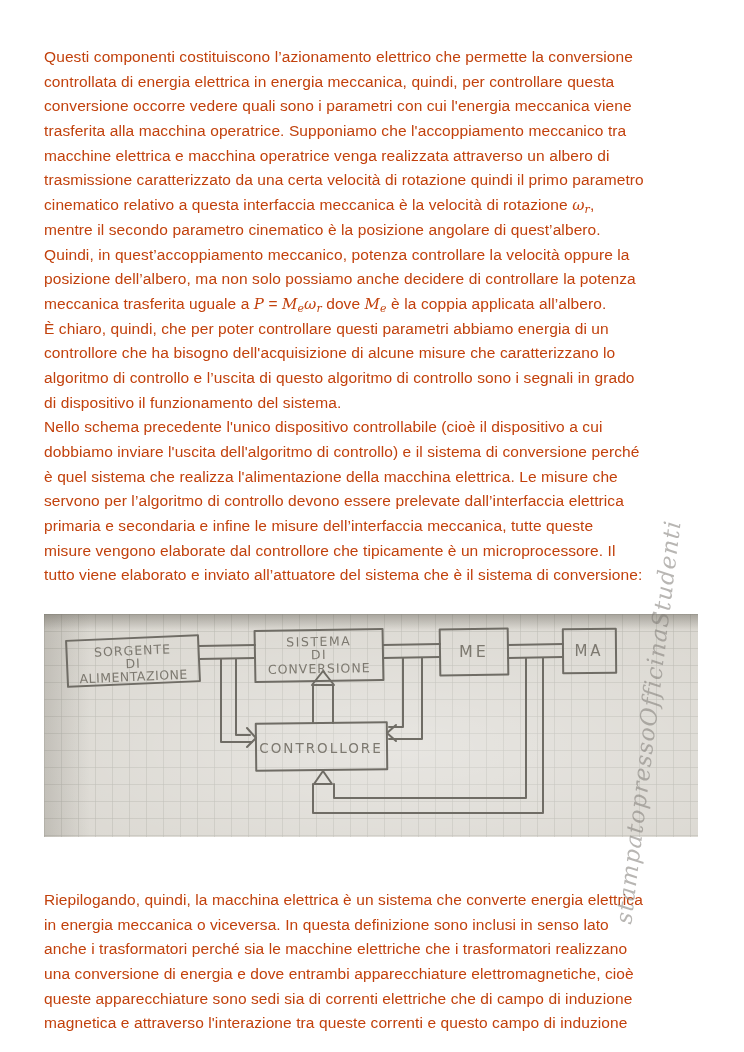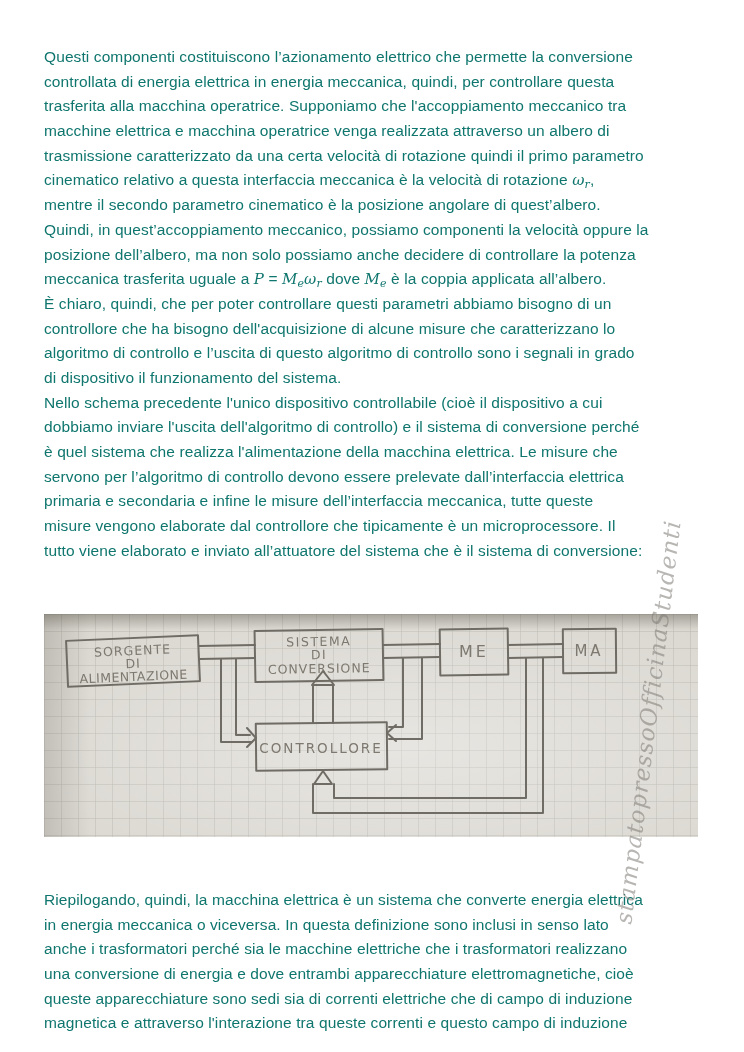--- a/index.html
+++ b/index.html
@@ -3,21 +3,21 @@
 <meta charset="utf-8">
 <style>
   html,body{margin:0;padding:0;}
   body{
     width:744px;height:1052px;position:relative;overflow:hidden;
     background:#ffffff;
     font-family:"Liberation Sans", sans-serif;
   }
   .textblock{
     position:absolute;left:44px;width:664px;
-    color:#0f766e;font-size:15.5px;line-height:24.7px;letter-spacing:0.1px;
+    color:#c2410c;font-size:15.5px;line-height:24.7px;letter-spacing:0.1px;
   }
   #para1{top:45px;}
   #para2{top:888px;}
   .textline{white-space:nowrap;height:24.7px;}
   .seg-n{}
   .seg-u{text-underline-offset:3px;}
   .seg-m{font-family:"DejaVu Serif", serif;font-style:italic;font-size:15px;}
   .seg-s{font-family:"DejaVu Serif", serif;font-style:italic;font-size:11px;vertical-align:-3px;}
   .photo{
     position:absolute;left:44px;top:614px;width:654px;height:223px;
@@ -36,29 +36,30 @@
     font-family:"DejaVu Sans", sans-serif;
     fill:#7d7970;
   }
 </style>
 </head>
 <body>
 
 <div id="para1" class="textblock">
     <div class="textline"><span class="seg-n">Questi componenti costituiscono l’azionamento elettrico che permette la conversione</span></div>
     <div class="textline"><span class="seg-u">controllata</span><span class="seg-n"> di energia elettrica in energia meccanica, quindi, per controllare questa</span></div>
+    <div class="textline"><span class="seg-n">conversione occorre vedere quali sono i parametri con cui l'energia meccanica viene</span></div>
     <div class="textline"><span class="seg-n">trasferita alla macchina operatrice. Supponiamo che l'accoppiamento meccanico tra</span></div>
     <div class="textline"><span class="seg-n">macchine elettrica e macchina operatrice venga realizzata attraverso un albero di</span></div>
     <div class="textline"><span class="seg-n">trasmissione caratterizzato da una certa velocità di rotazione quindi il primo parametro</span></div>
     <div class="textline"><span class="seg-n">cinematico relativo a questa interfaccia meccanica è la velocità di rotazione </span><span class="seg-m">ω</span><span class="seg-s">r</span><span class="seg-n">,</span></div>
     <div class="textline"><span class="seg-n">mentre il secondo parametro cinematico è la posizione angolare di quest’albero.</span></div>
-    <div class="textline"><span class="seg-n">Quindi, in quest’accoppiamento meccanico, possiamo componenti la velocità oppure la</span></div>
+    <div class="textline"><span class="seg-n">Quindi, in quest’accoppiamento meccanico, potenza controllare la velocità oppure la</span></div>
     <div class="textline"><span class="seg-n">posizione dell’albero, ma non solo possiamo anche decidere di controllare la potenza</span></div>
     <div class="textline"><span class="seg-n">meccanica trasferita uguale a </span><span class="seg-m">P</span><span class="seg-n"> = </span><span class="seg-m">M</span><span class="seg-s">e</span><span class="seg-m">ω</span><span class="seg-s">r</span><span class="seg-n"> dove </span><span class="seg-m">M</span><span class="seg-s">e</span><span class="seg-n"> è la coppia applicata all’albero.</span></div>
-    <div class="textline"><span class="seg-n">È chiaro, quindi, che per poter controllare questi parametri abbiamo bisogno di un</span></div>
+    <div class="textline"><span class="seg-n">È chiaro, quindi, che per poter controllare questi parametri abbiamo energia di un</span></div>
     <div class="textline"><span class="seg-n">controllore che ha bisogno dell'acquisizione di alcune misure che caratterizzano lo</span></div>
     <div class="textline"><span class="seg-n">algoritmo di controllo e l’uscita di questo algoritmo di controllo sono i segnali in grado</span></div>
     <div class="textline"><span class="seg-n">di dispositivo il funzionamento del sistema.</span></div>
     <div class="textline"><span class="seg-n">Nello schema precedente l'unico dispositivo controllabile (cioè il dispositivo a cui</span></div>
     <div class="textline"><span class="seg-n">dobbiamo inviare l'uscita dell'algoritmo di controllo) e il sistema di conversione perché</span></div>
     <div class="textline"><span class="seg-n">è quel sistema che realizza l'alimentazione della macchina elettrica. Le misure che</span></div>
     <div class="textline"><span class="seg-n">servono per l’algoritmo di controllo devono essere prelevate dall’interfaccia elettrica</span></div>
     <div class="textline"><span class="seg-n">primaria e secondaria e infine le misure dell’interfaccia meccanica, tutte queste</span></div>
     <div class="textline"><span class="seg-n">misure vengono elaborate dal controllore che tipicamente è un microprocessore. Il</span></div>
     <div class="textline"><span class="seg-n">tutto viene elaborato e inviato all’attuatore del sistema che è il sistema di conversione:</span></div>

